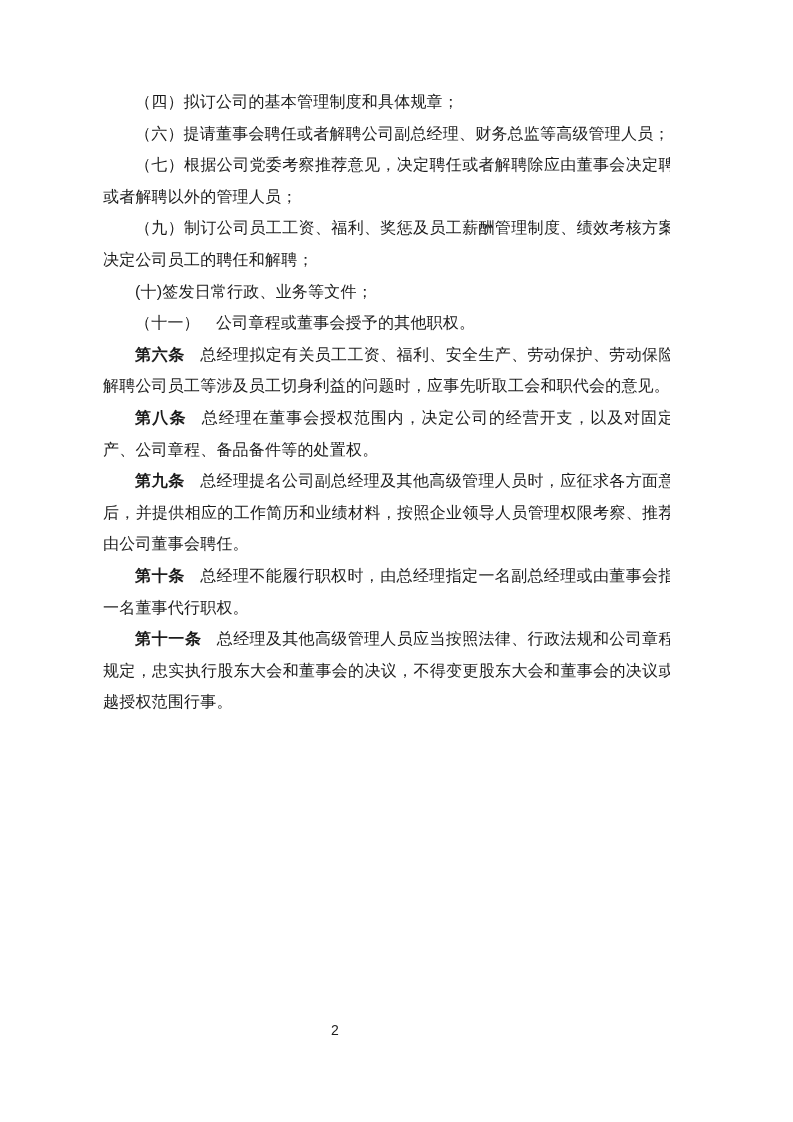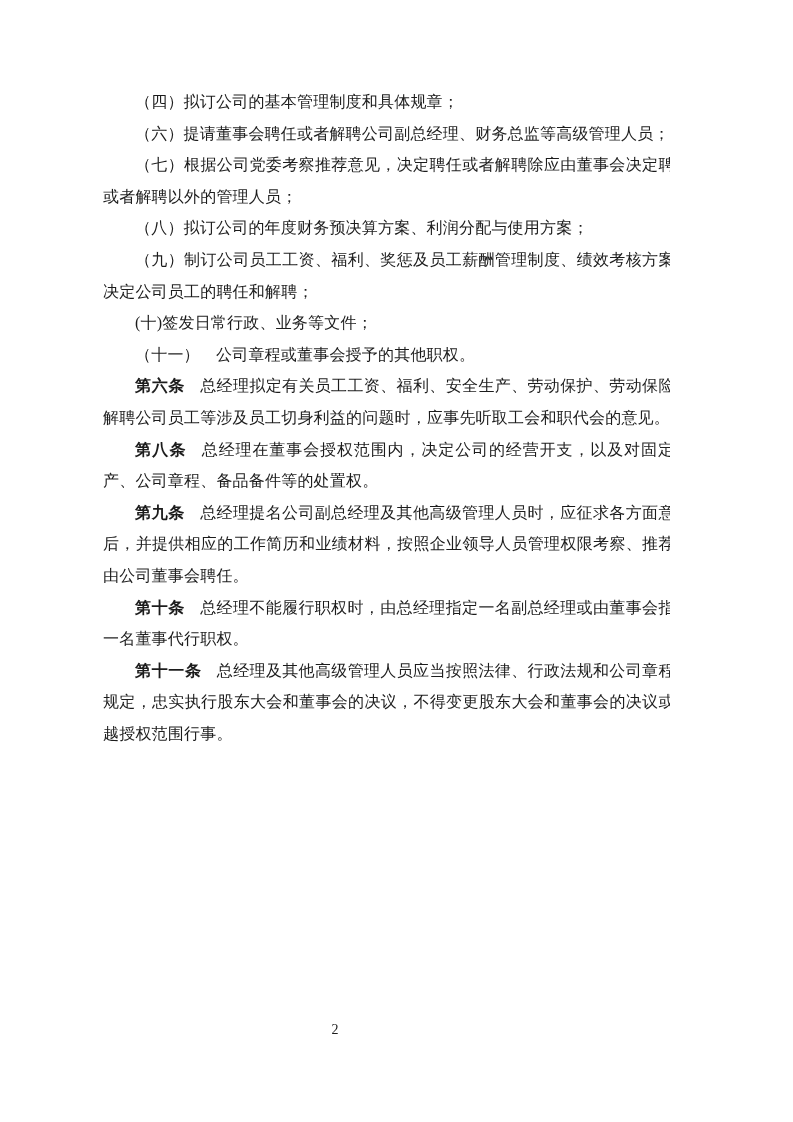--- a/index.html
+++ b/index.html
@@ -7,21 +7,21 @@
     margin: 0;
     padding: 0;
     background: #ffffff;
   }
   .page {
     position: relative;
     width: 670px;
     height: 1122px;
     background: #ffffff;
     overflow: hidden;
-    font-family: Liberation Serif, serif;
+    font-family: Liberation Sans, sans-serif;
   }
   .doc-body {
     position: absolute;
     left: 103px;
     top: 86px;
     width: 588px;
   }
   .para {
     margin: 0;
     padding: 0;
@@ -49,21 +49,20 @@
   }
 </style>
 </head>
 <body>
 
 <div class="page">
   <div class="doc-body">
       <p class="para">（四）拟订公司的基本管理制度和具体规章；</p>
       <p class="para">（六）提请董事会聘任或者解聘公司副总经理、财务总监等高级管理人员；</p>
       <p class="para">（七）根据公司党委考察推荐意见，决定聘任或者解聘除应由董事会决定聘任或者解聘以外的管理人员；</p>
-      <p class="para">（八）拟订公司的年度财务预决算方案、利润分配与使用方案；</p>
       <p class="para">（九）制订公司员工工资、福利、奖惩及员工薪酬管理制度、绩效考核方案，决定公司员工的聘任和解聘；</p>
       <p class="para">(十)签发日常行政、业务等文件；</p>
       <p class="para">（十一）　公司章程或董事会授予的其他职权。</p>
       <p class="para"><span class="article-label">第六条</span><span>总经理拟定有关员工工资、福利、安全生产、劳动保护、劳动保险、解聘公司员工等涉及员工切身利益的问题时，应事先听取工会和职代会的意见。</span></p>
       <p class="para"><span class="article-label">第八条</span><span>总经理在董事会授权范围内，决定公司的经营开支，以及对固定资产、公司章程、备品备件等的处置权。</span></p>
       <p class="para"><span class="article-label">第九条</span><span>总经理提名公司副总经理及其他高级管理人员时，应征求各方面意见后，并提供相应的工作简历和业绩材料，按照企业领导人员管理权限考察、推荐，由公司董事会聘任。</span></p>
       <p class="para"><span class="article-label">第十条</span><span>总经理不能履行职权时，由总经理指定一名副总经理或由董事会指定一名董事代行职权。</span></p>
       <p class="para"><span class="article-label">第十一条</span><span>总经理及其他高级管理人员应当按照法律、行政法规和公司章程的规定，忠实执行股东大会和董事会的决议，不得变更股东大会和董事会的决议或超越授权范围行事。</span></p>
     </div>
   <div class="page-footer">2</div>

